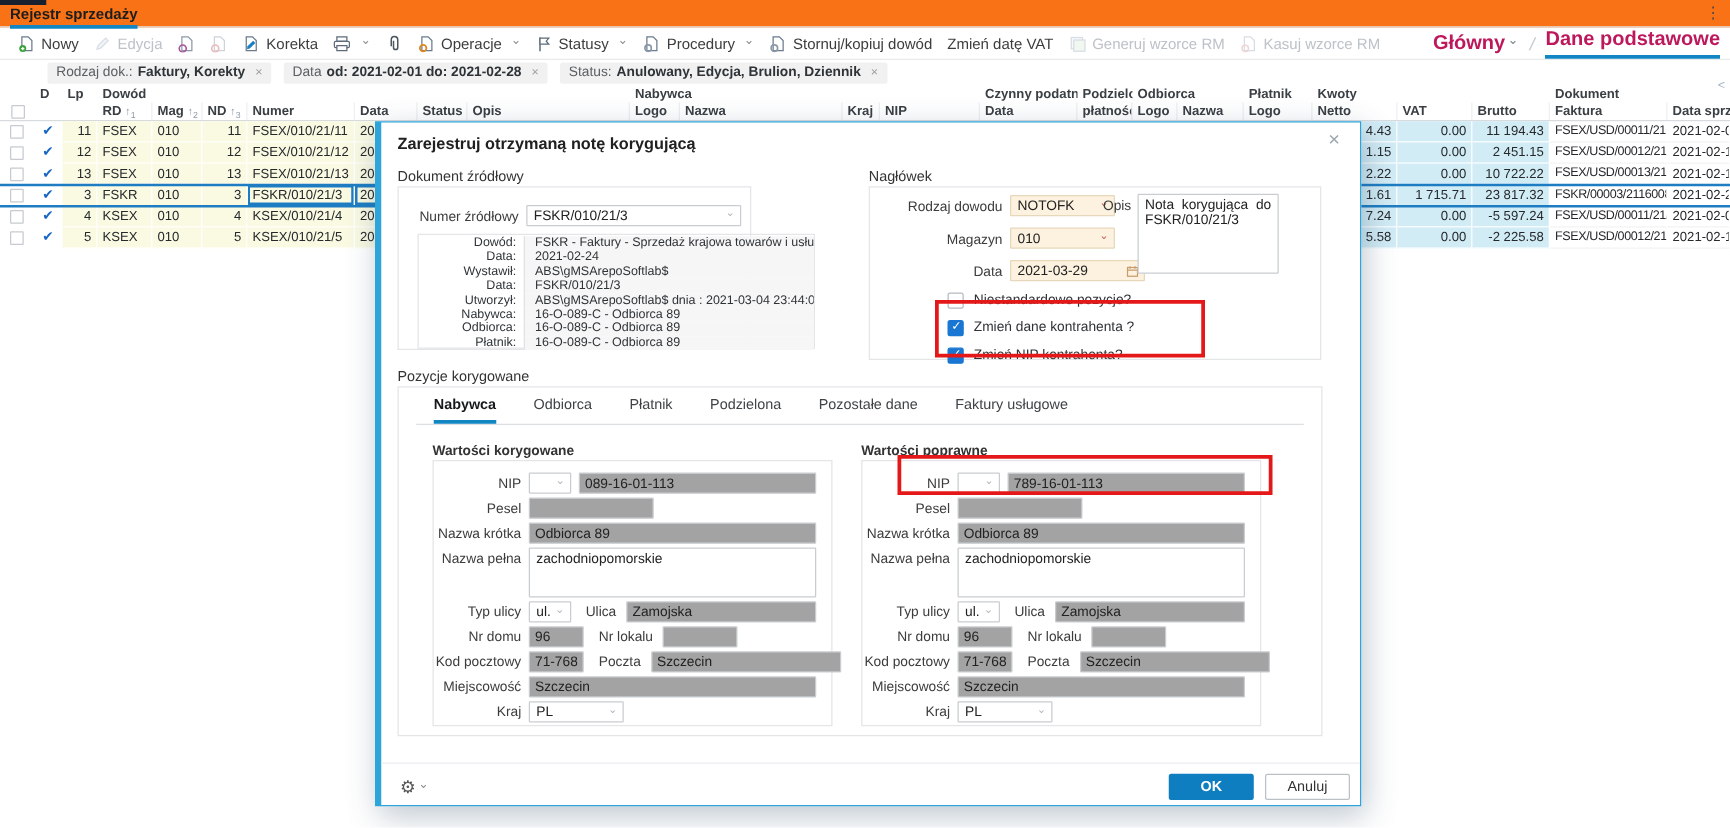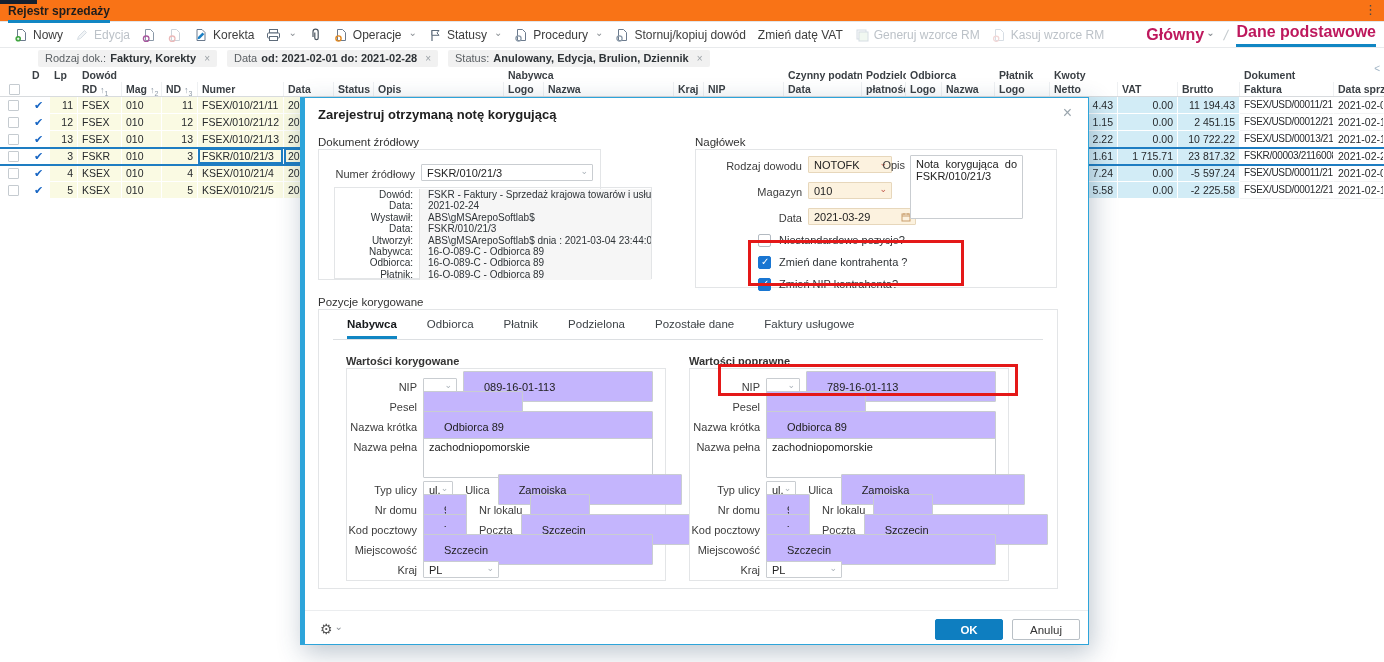--- a/index.html
+++ b/index.html
@@ -52,21 +52,21 @@
 .trow.selected .focusbox{box-shadow:inset 0 0 0 2px #1e7dc2}
 .collapse{position:absolute;right:4px;top:-5px;color:#9fb3c4;font-size:10px}
 .tight{font-size:10px;letter-spacing:-.3px}
 
 .modal{position:absolute;left:300px;top:97px;width:789px;height:548px;background:#fff;border:1px solid #2da4da;border-left-width:5px;box-shadow:3px 8px 24px rgba(40,70,100,.30);z-index:10;font-size:11px}
 .mtitle{position:absolute;left:13px;top:9px;font-size:13px;font-weight:bold;color:#202020}
 .mclose{position:absolute;right:16px;top:6px;font-size:16px;color:#9aa5ad;cursor:default}
 .seclab{position:absolute;font-size:11.5px;color:#333}
 .gbox{position:absolute;border:1px solid #e3e5e7;background:#fff}
 .fldlab{font-size:11px;color:#3c3c3c;text-align:right;white-space:nowrap}
-.inp{border:1px solid #c9cdd1;height:31px;font:11px "Liberation Sans","DejaVu Sans",sans-serif;padding:0 20px;color:#222;background:#c4b5fd;border-radius:1px}
+.inp{border:1px solid #c9cdd1;height:17px;font:11px "Liberation Sans","DejaVu Sans",sans-serif;padding:0 4px;color:#222;background:#a3a3a3;border-radius:1px}
 .tarea{border:1px solid #c9cdd1;background:#fff;font-size:11px;color:#222;padding:2px 5px;border-radius:1px;overflow:hidden}
 .sel{display:inline-flex;align-items:center;justify-content:space-between;border:1px solid #c9cdd1;height:17px;padding:0 4px 0 5px;background:#fff;border-radius:1px;color:#222}
 .sel::after{content:"⌄";font-size:9px;color:#aab2b9;position:relative;top:-2px}
 .sel.cream{background:#fcf2df;border-color:#e7d7bb}
 .sel.cream::after{color:#c25b4e}
 .dateinp{display:inline-flex;align-items:center;justify-content:space-between;border:1px solid #e7d7bb;height:17px;padding:0 4px 0 5px;background:#fcf2df;border-radius:1px;color:#222}
 .mcb{width:13px;height:13px;border:1px solid #b3bac1;border-radius:2px;background:#fff;position:relative;flex:none}
 .mcb.on{background:#1976d2;border-color:#1976d2}
 .mcb.on::after{content:"✓";color:#fff;font-size:10px;font-weight:bold;position:absolute;left:2px;top:-1px}
 .cbrow{position:absolute;display:flex;align-items:flex-start;gap:8px;color:#2f3337}

